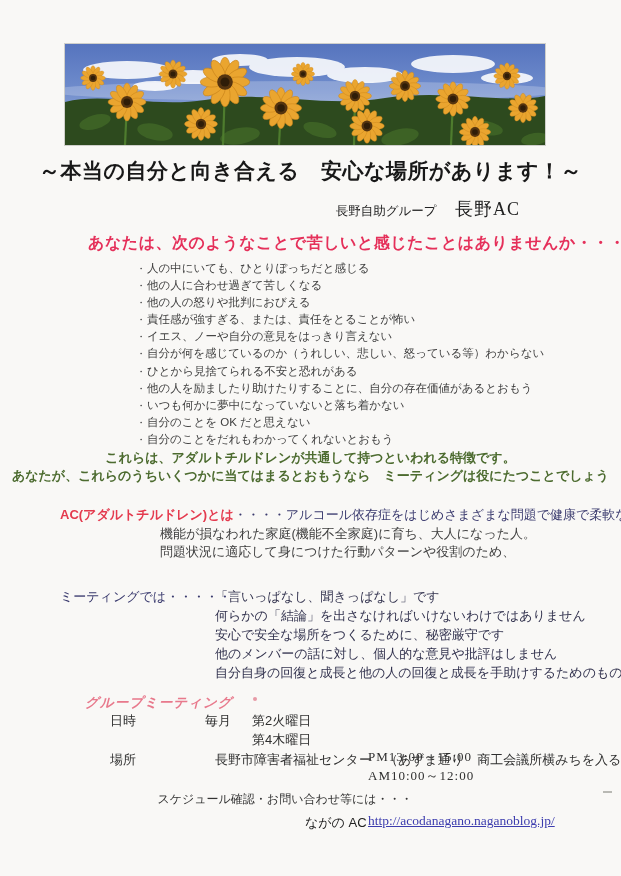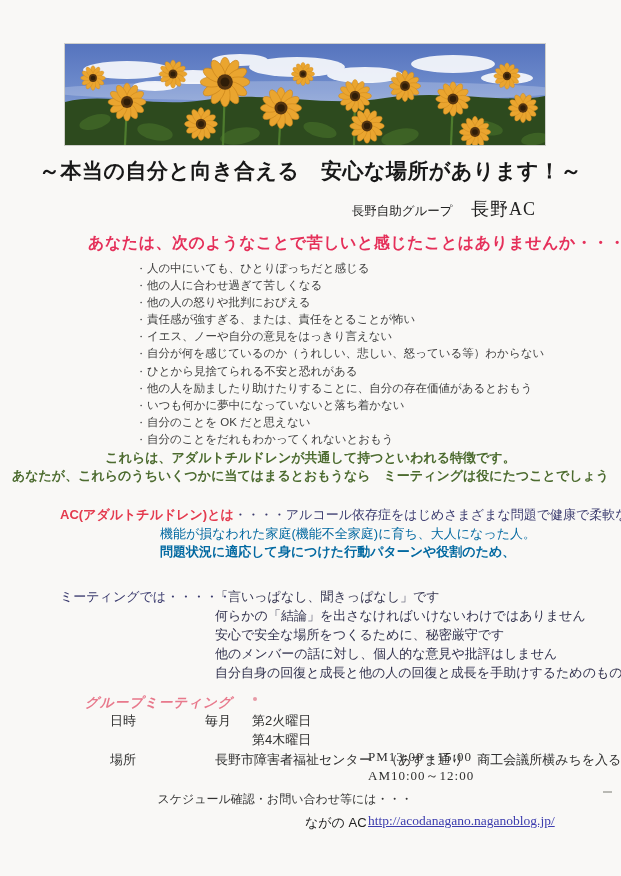--- a/index.html
+++ b/index.html
@@ -25,21 +25,21 @@
   .banner svg{display:block;width:100%;height:100%;}
 
   
   .title{
     left:0;top:157px;width:621px;
     text-align:center;
     font-size:21px;font-weight:bold;color:#181818;
     letter-spacing:0.5px;
   }
   .subtitle{
-    left:16px;top:197px;width:520px;text-align:right;color:#222;
+    left:0;top:197px;width:520px;text-align:right;color:#222;
   }
   .subtitle .grp{font-size:12.5px;}
   .subtitle .grpname{
     font-family:"Liberation Serif","DejaVu Serif",serif;
     font-size:18px;margin-left:14px;letter-spacing:1px;
   }
 
   .q-heading{
     left:88px;top:233px;
     font-size:16px;font-weight:bold;color:#e5305a;
@@ -55,21 +55,21 @@
 
   .summary{
     left:0;top:449px;width:621px;text-align:center;
     font-size:13px;font-weight:bold;color:#4c6b2f;
   }
   .summary div{height:18px;line-height:18px;}
 
   .ac-def{font-size:13px;color:#3a3a6e;}
   .ac-line1{left:60px;top:506px;}
   .ac-label{color:#e43a4e;font-weight:bold;}
-  .ac-cont{left:160px;font-size:13px;color:#0369a1;}
+  .ac-cont{left:160px;font-size:13px;color:#404040;}
 
   .mt-label{left:60px;top:588px;font-size:13px;color:#3a3a6e;}
   .mt-line{left:215px;font-size:13px;color:#33334f;}
 
   .gm-heading{
     left:85px;top:694px;
     font-size:13.5px;font-weight:bold;font-style:italic;
     color:#e8798c;letter-spacing:1px;
   }
   .sched{font-size:13px;color:#2f2f2f;}
@@ -196,21 +196,21 @@
 
   <div class="abs summary">
     <div>これらは、アダルトチルドレンが共通して持つといわれる特徴です。</div>
     <div>あなたが、これらのうちいくつかに当てはまるとおもうなら　ミーティングは役にたつことでしょう</div>
   </div>
 
   <div class="abs ac-line1 ac-def">
     <span class="ac-label">AC(アダルトチルドレン)とは</span><span>・・・・</span><span>アルコール依存症をはじめさまざまな問題で健康で柔軟な</span>
   </div>
   <div class="abs ac-cont" style="top:525px;">機能が損なわれた家庭(機能不全家庭)に育ち、大人になった人。</div>
-  <div class="abs ac-cont" style="top:543px;font-weight:bold;">問題状況に適応して身につけた行動パターンや役割のため、</div>
+  <div class="abs ac-cont" style="top:543px;">問題状況に適応して身につけた行動パターンや役割のため、</div>
 
   <div class="abs mt-label">ミーティングでは・・・・・</div>
   <div class="abs mt-line" style="top:588px;">「言いっぱなし、聞きっぱなし」です</div>
   <div class="abs mt-line" style="top:607px;">何らかの「結論」を出さなければいけないわけではありません</div>
   <div class="abs mt-line" style="top:626px;">安心で安全な場所をつくるために、秘密厳守です</div>
   <div class="abs mt-line" style="top:645px;">他のメンバーの話に対し、個人的な意見や批評はしません</div>
   <div class="abs mt-line" style="top:664px;">自分自身の回復と成長と他の人の回復と成長を手助けするためのものです</div>
 
   <div class="abs gm-heading">グループミーティング</div>
 

